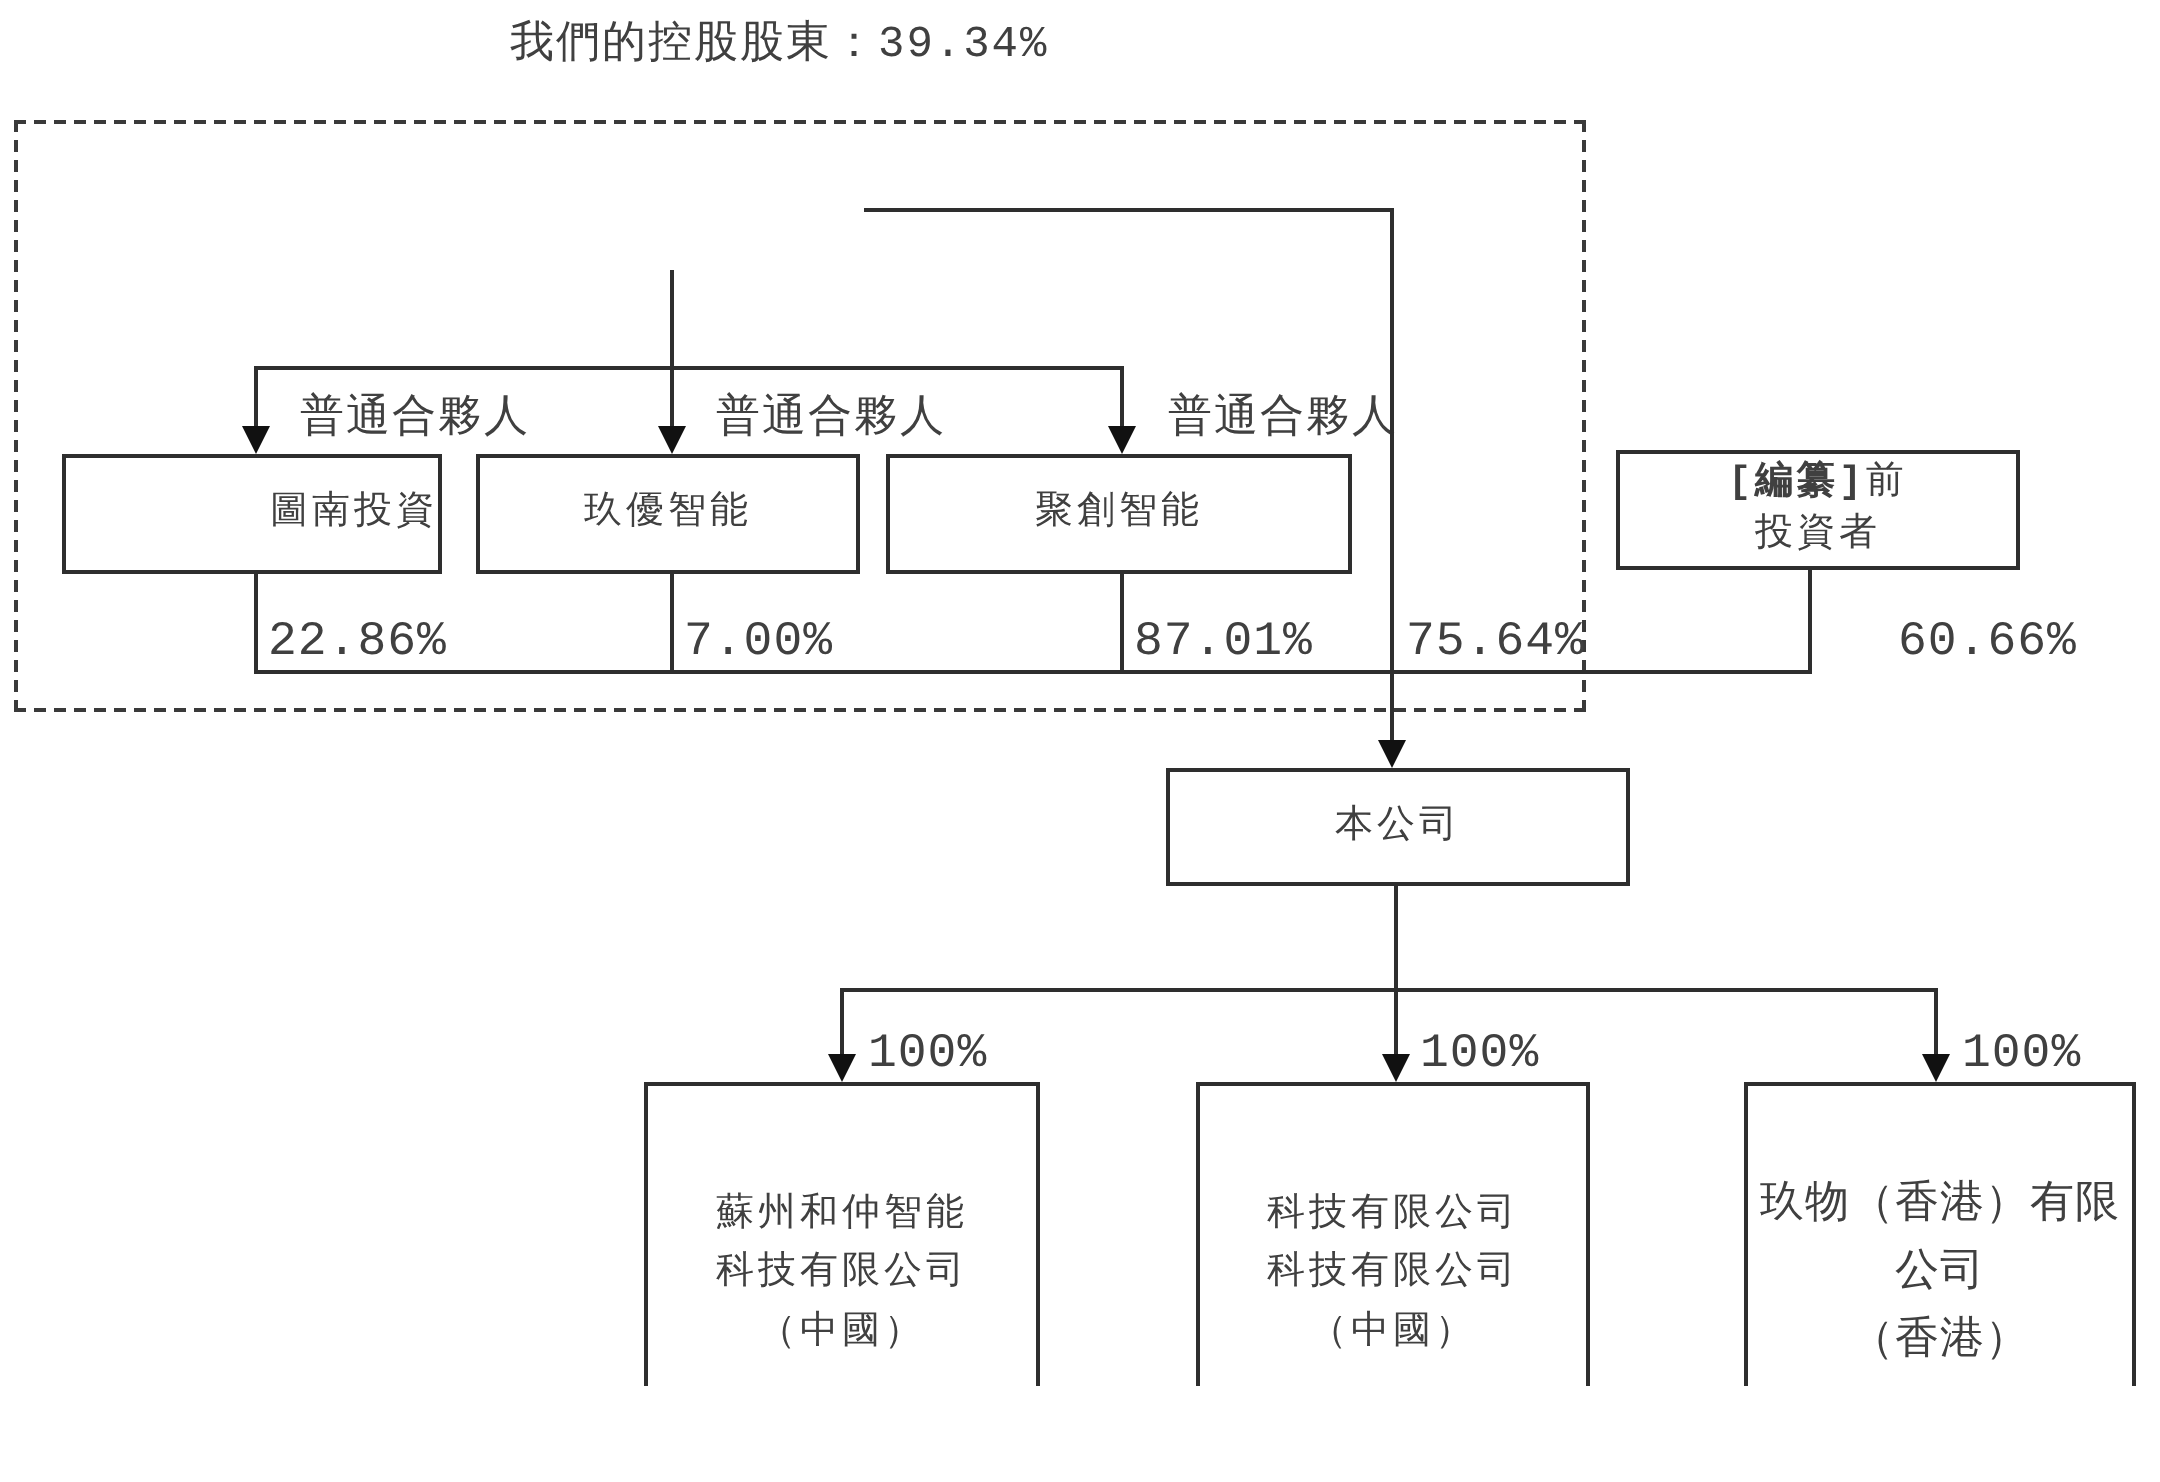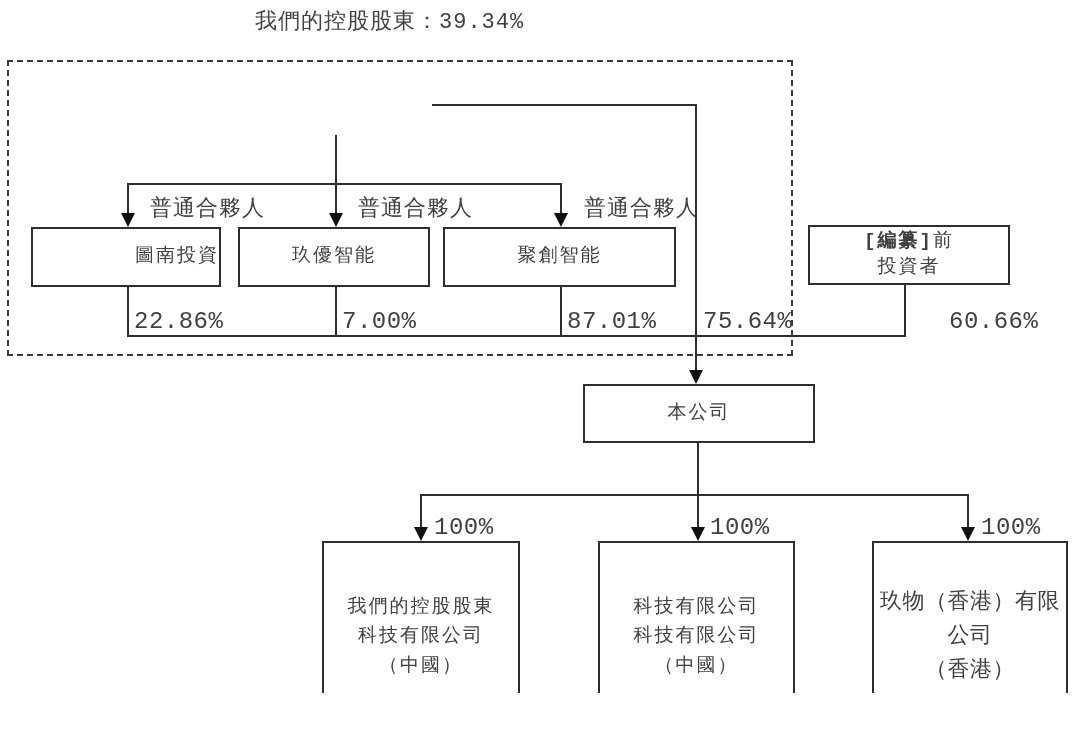--- a/index.html
+++ b/index.html
@@ -112,21 +112,21 @@
   <div class="vline" style="left:697px;top:494px;height:33px;"></div>
   <div class="arrow-down" style="left:691px;top:527px;"></div>
   <div class="vline" style="left:967px;top:494px;height:33px;"></div>
   <div class="arrow-down" style="left:961px;top:527px;"></div>
 
   <div class="lbl pct" style="left:434px;top:514px;">100%</div>
   <div class="lbl pct" style="left:710px;top:514px;">100%</div>
   <div class="lbl pct" style="left:981px;top:514px;">100%</div>
 
   <div class="box" style="left:322px;top:541px;width:198px;height:192px;">
-    <span>我們的控股股東</span>
+    <span>蘇州和仲智能</span>
     <span>科技有限公司</span>
     <span>（中國）</span>
   </div>
   <div class="box" style="left:598px;top:541px;width:197px;height:192px;">
     <span>科技有限公司</span>
     <span>科技有限公司</span>
     <span>（中國）</span>
   </div>
   <div class="box" style="left:872px;top:541px;width:196px;height:192px;font-size:22px;letter-spacing:0.5px;">
     <span>玖物（香港）有限公司</span>

